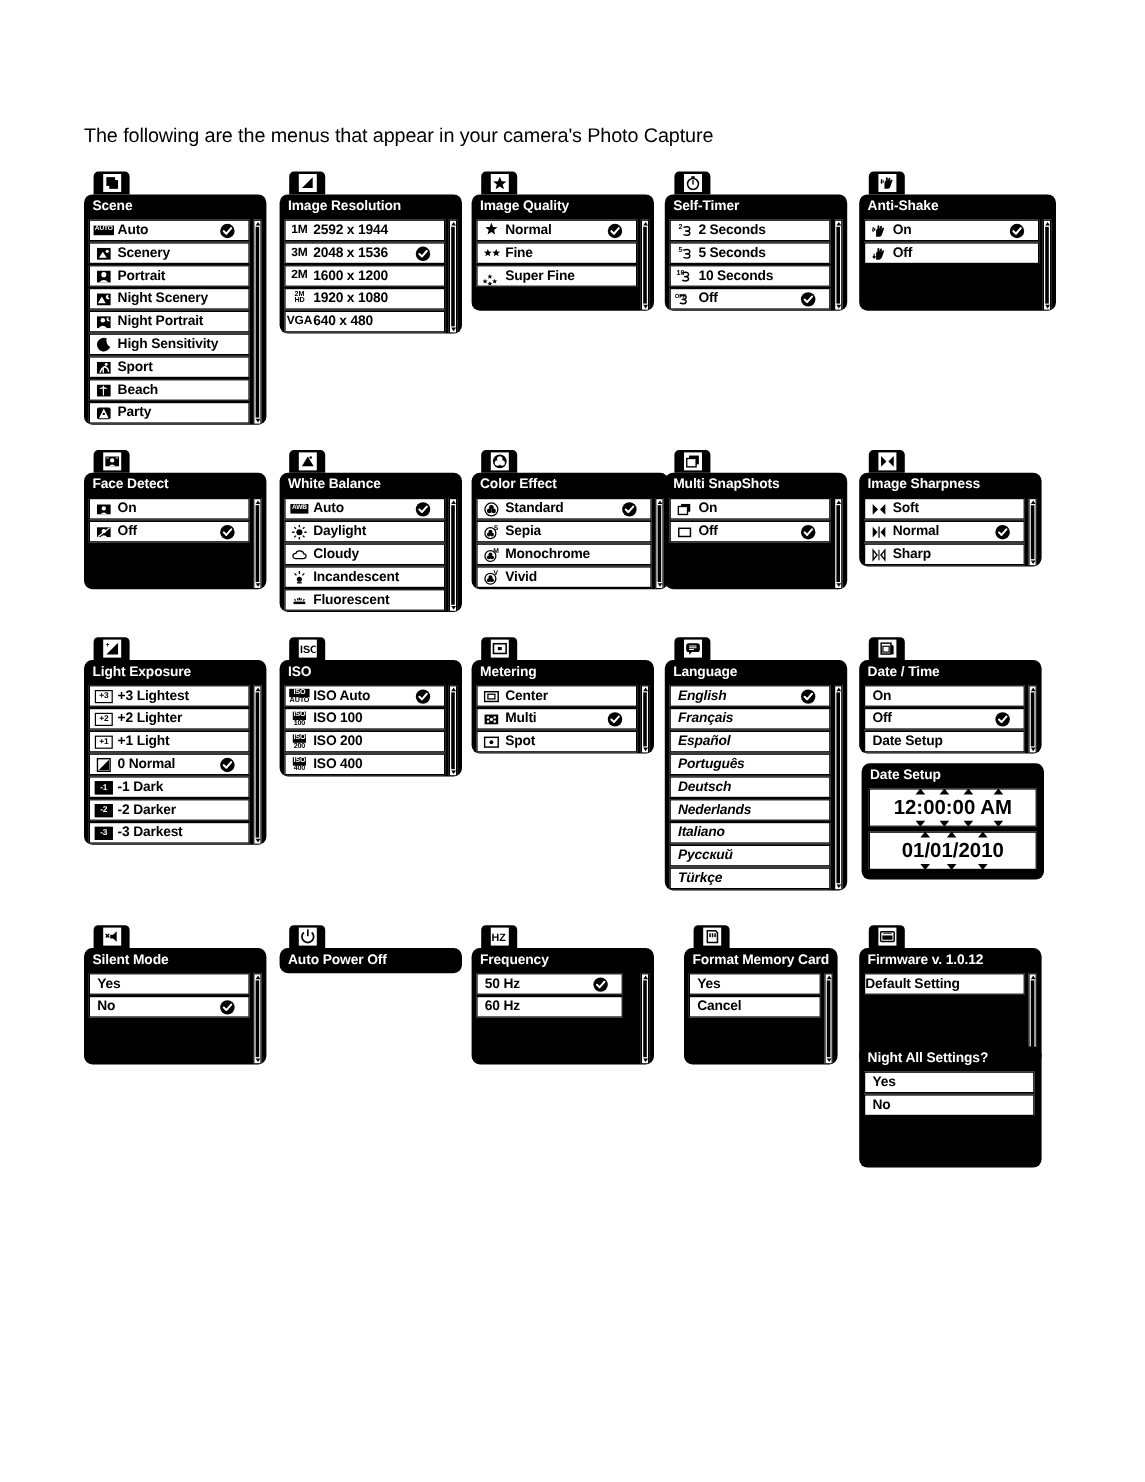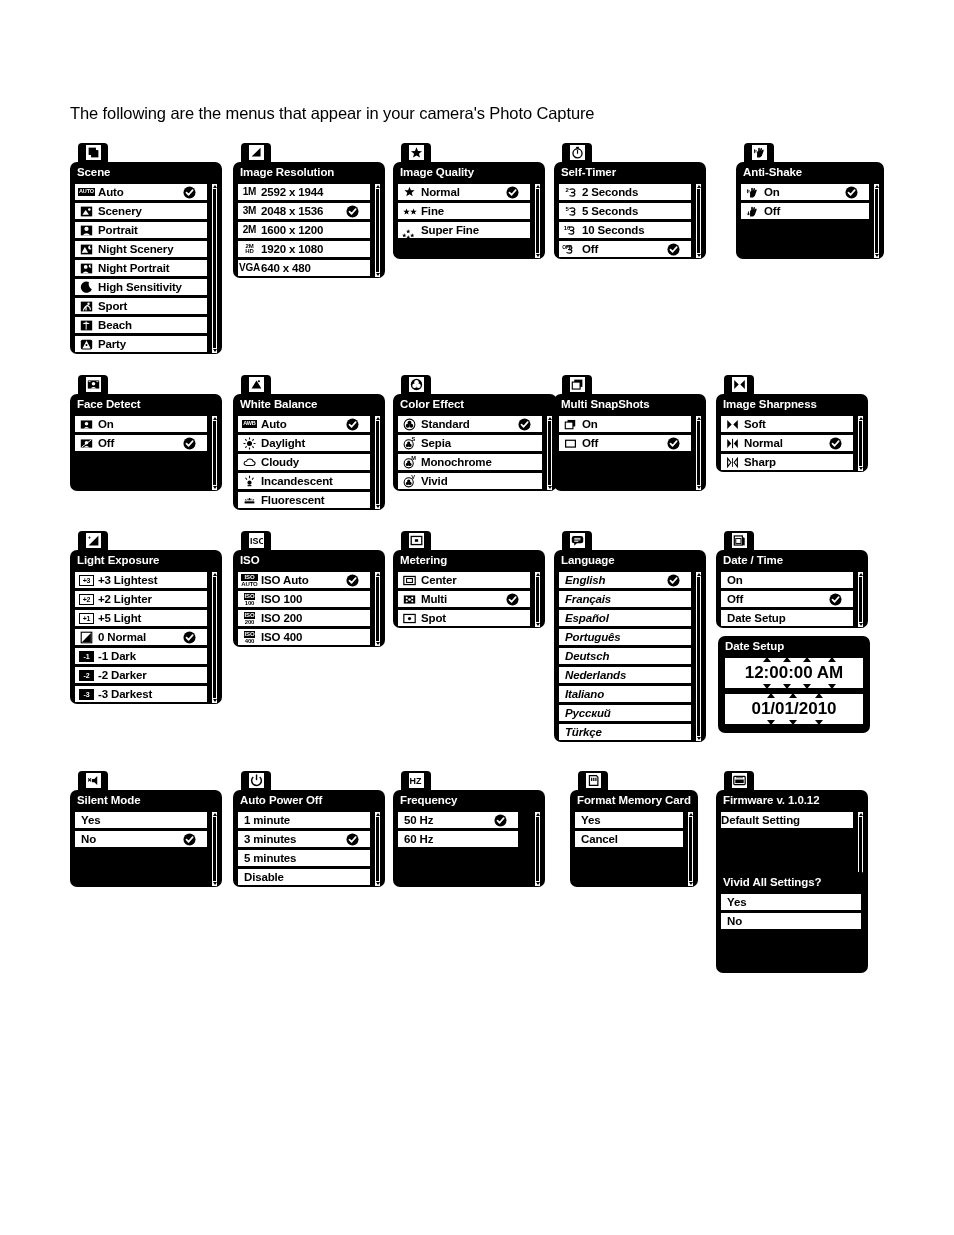--- a/index.html
+++ b/index.html
@@ -375,21 +375,21 @@
               </span>
             </div>
           </div>
           <div class="sbar" style="top: 21px; height: 76px;">
             <span class="arw up"></span>
             <span class="thumb"></span>
             <span class="arw dn"></span>
           </div>
         </div>
       </div>
-      <div class="screen" style="left: 736px; top: 143px; width: 148px;">
+      <div class="screen" style="left: 716px; top: 143px; width: 164px;">
         <div class="tab">
           <span style="display: flex; align-items: center; justify-content: center; width: 15px; height: 15px; background: rgb(255, 255, 255);">
             <svg width="13" height="13" viewBox="0 0 16 16" fill="#000">
               <path d="M5 14 L5 8 Q5 6 6.4 6 L6.4 3.2 Q6.4 2 7.4 2 T8.4 3.2 L8.4 6 L9.2 3.4 Q9.5 2.3 10.4 2.6 T11 4 L10.4 6.6 L11.4 5 Q12 4.1 12.8 4.6 T13 6 L11.6 10 Q11 13.4 8.6 14 z"></path>
               <path d="M2.2 4 q-1 2.4 0 4.8" stroke="#000" stroke-width="1.2" fill="none"></path>
               <path d="M3.8 5 q-.6 1.6 0 2.8" stroke="#000" stroke-width="1.2" fill="none"></path>
             </svg>
           </span>
         </div>
         <div class="body">
@@ -764,21 +764,21 @@
             <div class="row">
               <span class="ic">
                 <span style="display:inline-block;border:1.5px solid #000;background:#fff;color:#000;font-size:7px;font-weight:bold;line-height:9px;width:13px;text-align:center;">+2</span>
               </span>
               <span class="lbl">+2 Lighter</span>
             </div>
             <div class="row">
               <span class="ic">
                 <span style="display:inline-block;border:1.5px solid #000;background:#fff;color:#000;font-size:7px;font-weight:bold;line-height:9px;width:13px;text-align:center;">+1</span>
               </span>
-              <span class="lbl">+5 Light</span>
+              <span class="lbl">+1 Light</span>
             </div>
             <div class="row">
               <span class="ic">
                 <svg width="13" height="13" viewBox="0 0 16 16" fill="#000">
                   <rect x="1.5" y="1.5" width="13" height="13" fill="none" stroke="#000" stroke-width="1.4"></rect>
                   <polygon points="2.6,13.4 13.4,13.4 13.4,2.6"></polygon>
                 </svg>
               </span>
               <span class="lbl">0 Normal</span>
               <span style="display: flex; align-items: center; margin-right: 5px;">
@@ -1066,40 +1066,20 @@
         <div class="tab">
           <span style="display: flex; align-items: center; justify-content: center; width: 15px; height: 15px; background: rgb(255, 255, 255);">
             <svg width="13" height="13" viewBox="0 0 16 16" fill="#000">
               <path d="M4 3.6 A6 6 0 1 0 12 3.6" fill="none" stroke="#000" stroke-width="1.8"></path>
               <rect x="7.2" y="0.6" width="1.7" height="7"></rect>
             </svg>
           </span>
         </div>
         <div class="body">
           <div class="title">Auto Power Off</div>
-          <div class="rows" style="padding-right: 14px;">
-            <div class="row noicon">
-              <span class="lbl">1 minute</span>
-            </div>
-            <div class="row noicon">
-              <span class="lbl">3 minutes</span>
-              <span style="display: flex; align-items: center; margin-right: 5px;">
-                <svg class="check" viewBox="0 0 16 16">
-                  <circle cx="8" cy="8" r="7.4" fill="#000"></circle>
-                  <path d="M4.3 8.2 L6.9 10.8 L11.9 5.1" fill="none" stroke="#fff" stroke-width="2.1" stroke-linecap="round" stroke-linejoin="round"></path>
-                </svg>
-              </span>
-            </div>
-            <div class="row noicon">
-              <span class="lbl">5 minutes</span>
-            </div>
-            <div class="row noicon">
-              <span class="lbl">Disable</span>
-            </div>
-          </div>
           <div class="sbar" style="top: 21px; height: 76px;">
             <span class="arw up"></span>
             <span class="thumb"></span>
             <span class="arw dn"></span>
           </div>
         </div>
       </div>
       <div class="screen" style="left: 393px; top: 771px; width: 152px;">
         <div class="tab">
           <span style="display: flex; align-items: center; justify-content: center; width: 15px; height: 15px; background: rgb(255, 255, 255);">
@@ -1212,21 +1192,21 @@
               <span class="ar u" style="left:64px;"></span>
               <span class="ar d" style="left:64px;"></span>
               <span class="ar u" style="left:90px;"></span>
               <span class="ar d" style="left:90px;"></span>
             </span>
           </div>
         </div>
       </div>
       <div class="screen" style="left: 716px; top: 872px; width: 152px;">
         <div class="body" style="padding-bottom: 42px;">
-          <div class="title">Vivid All Settings?</div>
+          <div class="title">Night All Settings?</div>
           <div class="rows" style="padding-right: 6px;">
             <div class="row noicon">
               <span class="lbl">Yes</span>
             </div>
             <div class="row noicon">
               <span class="lbl">No</span>
             </div>
           </div>
         </div>
       </div>

